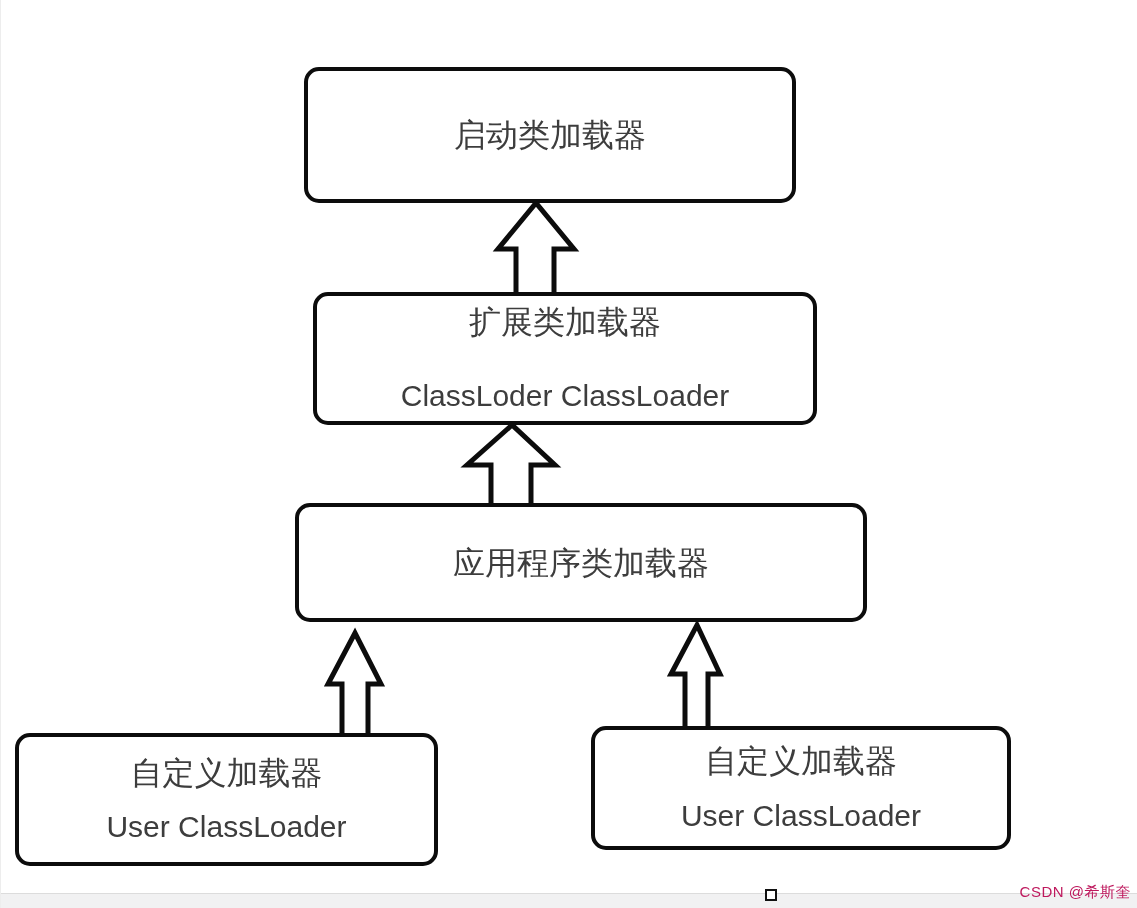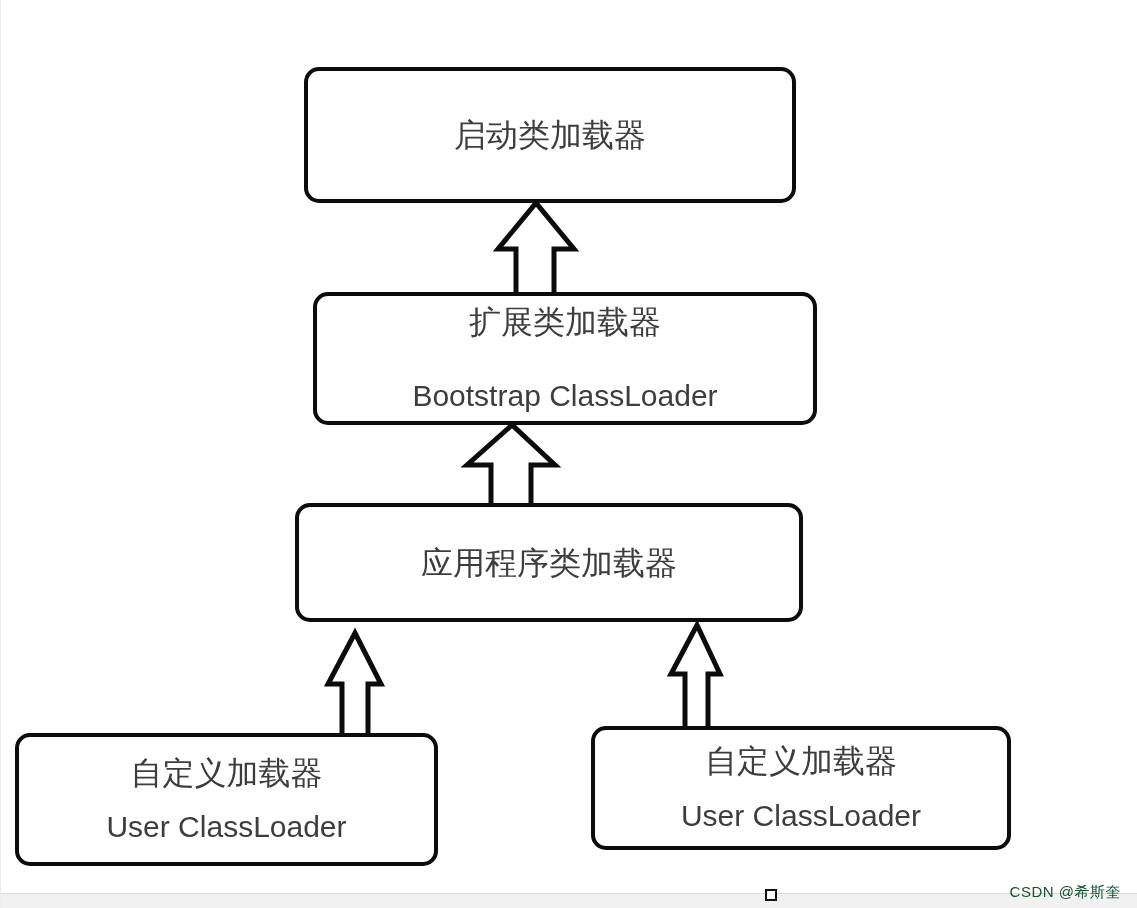--- a/index.html
+++ b/index.html
@@ -41,21 +41,21 @@
     flex-direction: column;
     align-items: center;
     justify-content: center;
     color: #3d3d3d;
     text-align: center;
   }
   .node .zh { font-size: 32px; line-height: 36px; }
   .node .en { font-size: 30px; line-height: 36px; }
   #node-bootstrap   { left: 303px; top: 67px;  width: 492px; height: 136px; row-gap: 27px; }
   #node-extension   { left: 296px; top: 292px; width: 504px; height: 133px; row-gap: 38px; margin-left: 16px; }
-  #node-application { left: 294px; top: 503px; width: 508px; height: 119px; row-gap: 20px; }
+  #node-application { left: 294px; top: 503px; width: 572px; height: 119px; row-gap: 20px; }
   #node-user-left   { left: 14px;  top: 733px; width: 423px; height: 133px; row-gap: 18px; }
   #node-user-right  { left: 590px; top: 726px; width: 420px; height: 124px; row-gap: 19px; }
 
   .bottom-strip {
     position: absolute;
     left: 0;
     top: 893px;
     width: 1137px;
     height: 15px;
     background: #f1f1f2;
@@ -66,24 +66,24 @@
     position: absolute;
     left: 764px;
     top: 889px;
     width: 8px;
     height: 8px;
     background: #ffffff;
     border: 2px solid #111111;
   }
   .watermark {
     position: absolute;
-    right: 16px;
+    right: 6px;
     top: 883px;
     font-size: 15px;
-    color: #14532d;
+    color: #be185d;
     letter-spacing: 0.5px;
     white-space: nowrap;
   }
 </style>
 </head>
 <body>
 
 <div class="canvas">
 
   <svg class="arrow-layer" viewBox="0 0 1137 908" xmlns="http://www.w3.org/2000/svg">
@@ -92,21 +92,21 @@
     <path d="M341,737 L341,684 L327,684 L354,633 L380,684 L367,684 L367,737"></path>
     <path d="M684,730 L684,674 L670,674 L696,625 L719,674 L707,674 L707,730"></path>
   </svg>
 
   <div class="node" id="node-bootstrap">
     <span class="zh">启动类加载器</span>
   </div>
 
   <div class="node" id="node-extension">
     <span class="zh">扩展类加载器</span>
-    <span class="en">Bootstrap ClassLoader</span>
+    <span class="en">ClassLoder ClassLoader</span>
   </div>
 
   <div class="node" id="node-application">
     <span class="zh">应用程序类加载器</span>
   </div>
 
   <div class="node" id="node-user-left">
     <span class="zh">自定义加载器</span>
     <span class="en">User ClassLoader</span>
   </div>

